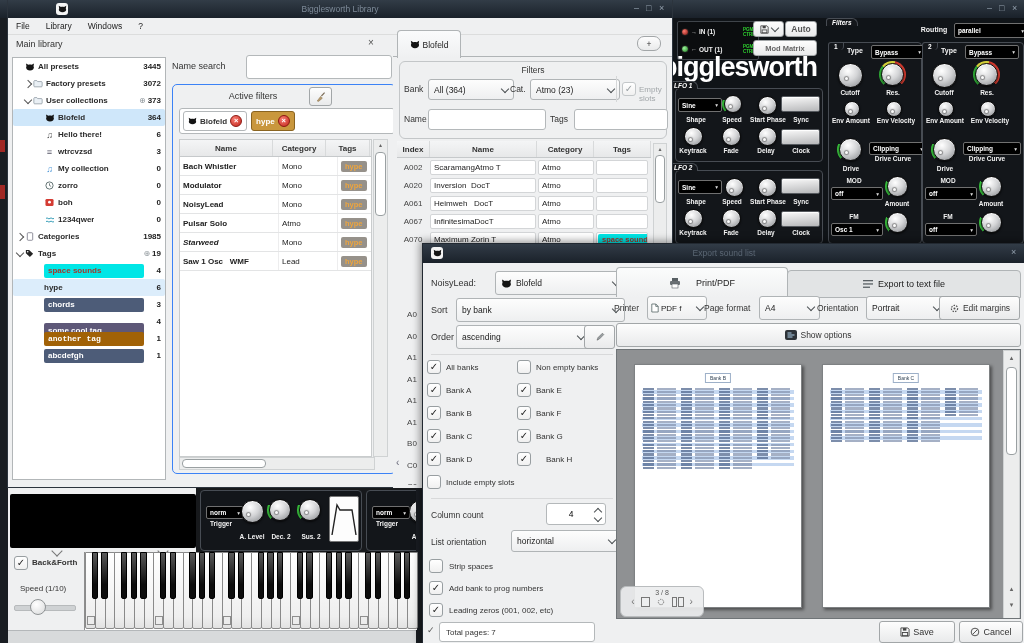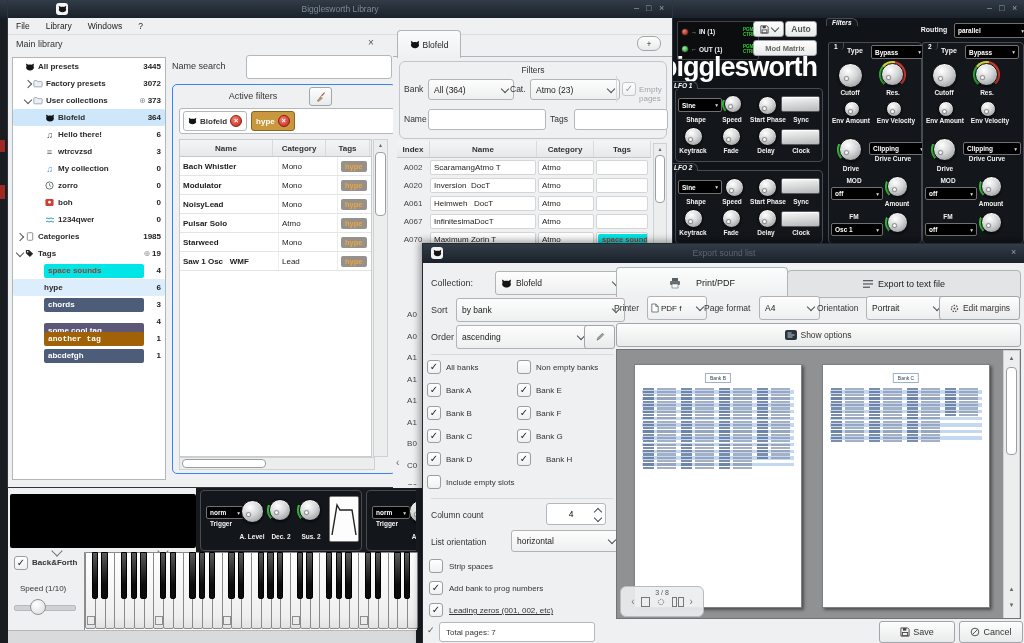--- a/index.html
+++ b/index.html
@@ -628,21 +628,21 @@
             <div class="lt-c" style="width: 92px; font-weight: bold;">NoisyLead</div>
             <div class="lt-c" style="width: 52px;">Mono</div>
             <div class="lt-c" style="width: 43px;"><span class="tagchip" style="background: rgb(150, 145, 138); color: rgb(237, 165, 62);">hype</span></div>
           </div>
           <div class="lt-row">
             <div class="lt-c" style="width: 92px; font-weight: bold;">Pulsar Solo</div>
             <div class="lt-c" style="width: 52px;">Atmo</div>
             <div class="lt-c" style="width: 43px;"><span class="tagchip" style="background: rgb(150, 145, 138); color: rgb(237, 165, 62);">hype</span></div>
           </div>
           <div class="lt-row">
-            <div class="lt-c" style="width: 92px; font-weight: bold;">Starweed</div>
+            <div class="lt-c" style="width: 92px; font-weight: bold; font-style: italic;">Starweed</div>
             <div class="lt-c" style="width: 52px;">Mono</div>
             <div class="lt-c" style="width: 43px;"><span class="tagchip" style="background: rgb(150, 145, 138); color: rgb(237, 165, 62);">hype</span></div>
           </div>
           <div class="lt-row">
             <div class="lt-c" style="width: 92px; font-weight: bold;">Saw 1 Osc   WMF</div>
             <div class="lt-c" style="width: 52px;">Lead</div>
             <div class="lt-c" style="width: 43px;"><span class="tagchip" style="background: rgb(150, 145, 138); color: rgb(237, 165, 62);">hype</span></div>
           </div>
         </div>
       <div class="abs sb-track" style="left:200px;top:54px;width:13px;height:316px;">
@@ -672,21 +672,21 @@
             <span class="grow">All (364)</span>
               <span class="chevd"></span>
           </div>
           <span class="abs lbl" style="left:110px;top:22px;">Cat.</span>
           <div class="abs dd" style="left:130px;top:17px;width:78px;height:19px;">
             <span class="grow">Atmo (23)</span>
               <span class="chevd"></span>
           </div>
           <div class="abs" style="left:216px;top:14px;width:1px;height:26px;background:#d5d7d8;"></div>
           <span class="abs cb dim" style="left:222px;top:20px;">✓</span>
-          <span class="abs" style="left:239px;top:23px;font-size:8px;color:#a2a7aa;">Empty pages</span>
+          <span class="abs" style="left:239px;top:23px;font-size:8px;color:#a2a7aa;">Empty slots</span>
           <span class="abs lbl" style="left:4px;top:52px;">Name</span>
           <input class="abs input" style="left: 28px; top: 47px; width: 112px; height: 17px;" value="">
           <span class="abs lbl" style="left:150px;top:52px;">Tags</span>
           <input class="abs input" style="left: 174px; top: 47px; width: 88px; height: 17px;" value="">
         </div>
         <div class="abs" id="blo-table" style="left: 4px; top: 84px; width: 254px; height: 344px; overflow: hidden; position: relative;">
             <div class="lt-head">
               <div class="lt-hc" style="width: 32px;">Index</div>
               <div class="lt-hc" style="width: 106px;">Name</div>
               <div class="lt-hc" style="width: 56px;">Category</div>
@@ -745,21 +745,21 @@
     <div class="abs titlebar" style="left:0;top:0;width:602px;height:19px;">
       <span class="abs" style="left:8px;top:3px;width:12px;height:12px;background:#f4f4f4;border-radius:3px;display:flex;align-items:center;justify-content:center;">
         <svg width="9" height="8" viewBox="0 0 12 10">
             <path d="M1.6 4.2 L1 .6 4 2.2 C5 1.8 7 1.8 8 2.2 L11 .6 10.4 4.2 C11.2 5.4 11 6.8 9.8 8 7.8 9.9 4.2 9.9 2.2 8 1 6.8 .8 5.4 1.6 4.2 Z" fill="#141414"></path>
           </svg>
       </span>
       <span class="abs tb-title" style="left:0;top:4px;width:602px;text-align:center;color:#5a6673;">Export sound list</span>
       <span class="abs tb-ctrl" style="left:588px;top:4px;">×</span>
     </div>
 
-    <span class="abs lbl" style="left:8px;top:34px;font-size:9px;">Collection:</span>
+    <span class="abs lbl" style="left:8px;top:34px;font-size:9px;">NoisyLead:</span>
     <div class="abs dd" style="left:72px;top:27px;width:118px;height:22px;">
       <svg width="11" height="9" viewBox="0 0 12 10">
           <path d="M1.6 4.2 L1 .6 4 2.2 C5 1.8 7 1.8 8 2.2 L11 .6 10.4 4.2 C11.2 5.4 11 6.8 9.8 8 7.8 9.9 4.2 9.9 2.2 8 1 6.8 .8 5.4 1.6 4.2 Z" fill="#141414"></path>
         </svg>
       <span class="grow">Blofeld</span>
         <span class="chevd"></span>
     </div>
     <span class="abs lbl" style="left:8px;top:61px;font-size:9px;">Sort</span>
     <div class="abs dd" style="left:33px;top:54px;width:157px;height:22px;">
       <span class="grow">by bank</span>
@@ -812,21 +812,21 @@
     <span class="abs lbl" style="left:8px;top:293px;">List orientation</span>
     <div class="abs dd" style="left:88px;top:286px;width:98px;height:20px;">
       <span class="grow">horizontal</span>
         <span class="chevd"></span>
     </div>
     <span class="abs cb" id="cb-strip" style="left:6px;top:315px;"></span>
     <span class="abs lbl" style="left:26px;top:318px;font-size:8px;">Strip spaces</span>
     <span class="abs cb" id="cb-addbank" style="left:6px;top:337px;">✓</span>
     <span class="abs lbl" style="left:26px;top:340px;font-size:8px;">Add bank to prog numbers</span>
     <span class="abs cb" id="cb-zeros" style="left:6px;top:359px;">✓</span>
-    <span class="abs lbl" style="left:26px;top:362px;font-size:8px;text-decoration:underline;">Leading zeros (001, 002, etc)</span>
+    <span class="abs lbl" style="left:26px;top:362px;font-size:8px;">Leading zeros (001, 002, etc)</span>
     <span class="abs" style="left:4px;top:381px;font-size:9px;color:#555;">✓</span>
     <div class="abs input" style="left:16px;top:378px;width:142px;height:18px;display:flex;align-items:center;padding:0 6px;">
       <span style="font-size:8px;color:#333;">Total pages: 7</span>
     </div>
 
     <div class="abs" style="left:193px;top:23px;width:170px;height:29px;background:linear-gradient(#fbfcfc,#eff0f1);border:1px solid #b0b4b6;border-bottom:none;border-radius:4px 4px 0 0;display:flex;align-items:center;justify-content:center;gap:15px;">
       <svg width="12" height="12" viewBox="0 0 12 12">
           <rect x="3" y="1" width="6" height="3" fill="#59606 4"></rect>
           <rect x="3" y="1" width="6" height="3" fill="#596064"></rect>
           <rect x="1" y="4" width="10" height="4" rx="1" fill="#6a7074"></rect>

